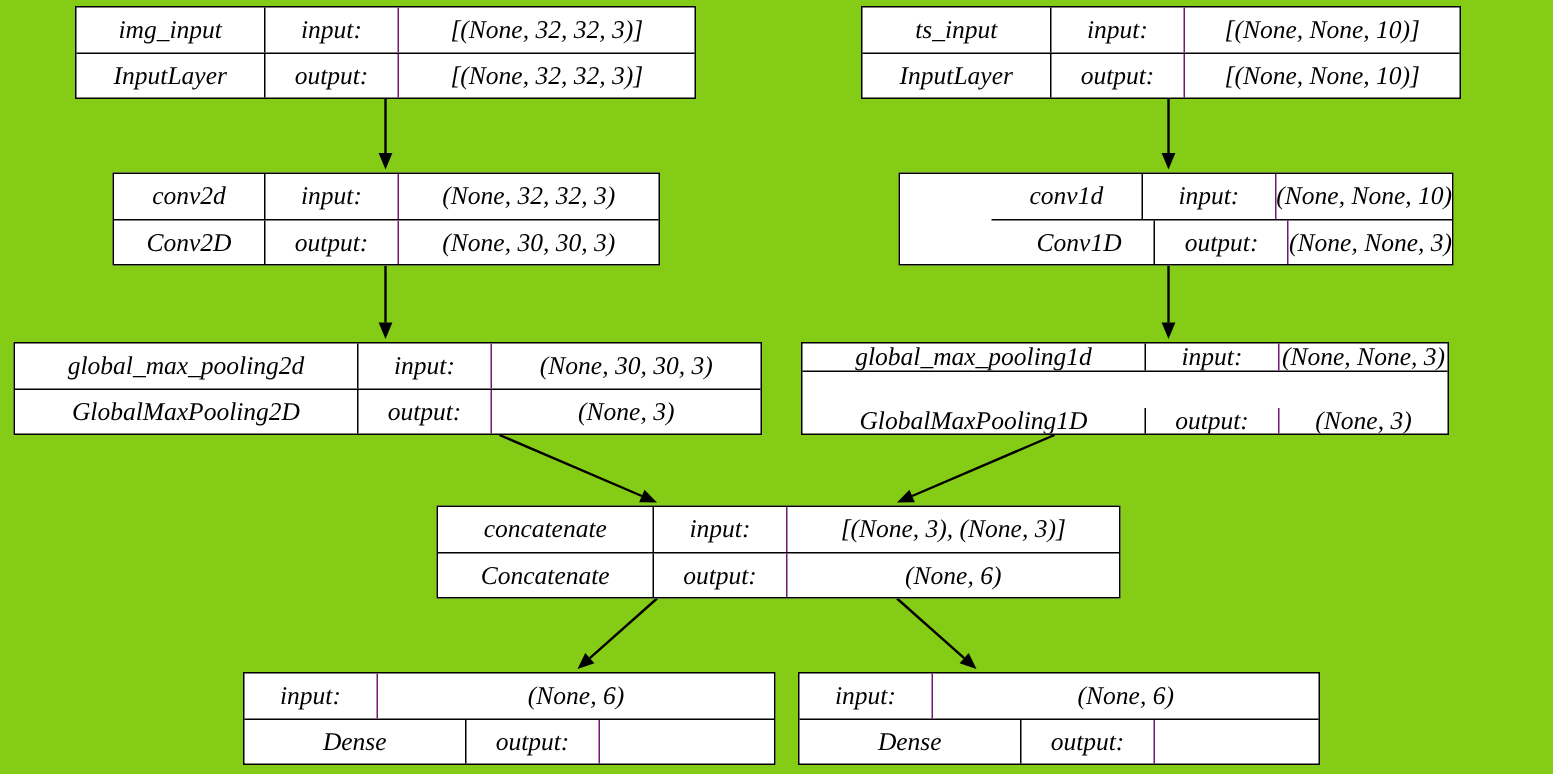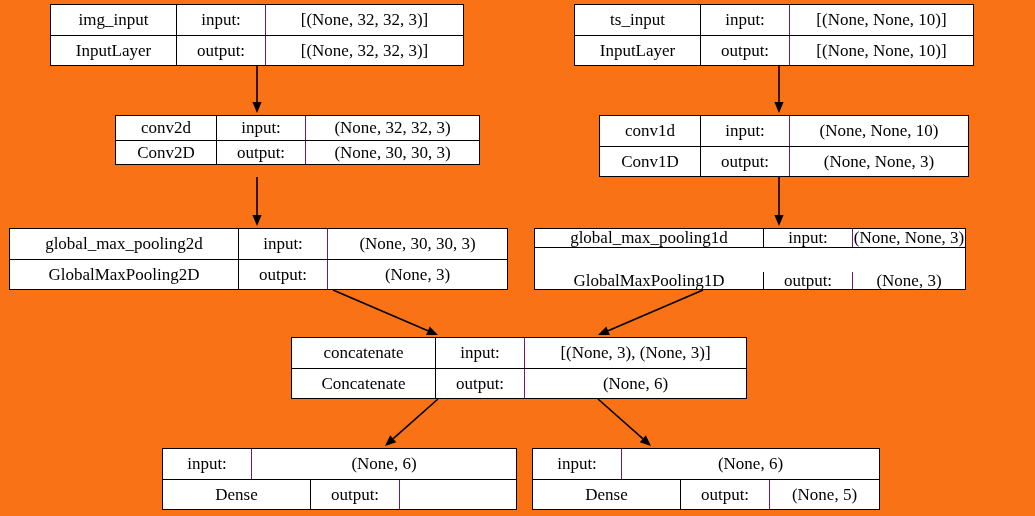--- a/index.html
+++ b/index.html
@@ -4,23 +4,24 @@
 <style>
   html, body {
     margin: 0;
     padding: 0;
     background: #ffffff;
   }
   #canvas {
     position: relative;
     width: 1035px;
     height: 516px;
-    background: #f97316;
+    background: #84cc16;
     overflow: hidden;
     font-family: "Liberation Serif", "DejaVu Serif", serif;
+    font-style: italic;
   }
   #edges {
     position: absolute;
     left: 0;
     top: 0;
     width: 1035px;
     height: 516px;
     pointer-events: none;
   }
   .node {
@@ -117,33 +118,33 @@
           <div class="cell c-name" style="width: 126px; flex: 0 0 126px;">ts_input</div>
           <div class="cell c-label" style="width: 89px; flex: 0 0 89px;">input:</div>
           <div class="cell c-shape">[(None, None, 10)]</div>
         </div>
         <div class="node-row bottom">
           <div class="cell c-name" style="width: 126px; flex: 0 0 126px;">InputLayer</div>
           <div class="cell c-label" style="width: 89px; flex: 0 0 89px;">output:</div>
           <div class="cell c-shape">[(None, None, 10)]</div>
         </div>
       </div>
-      <div class="node" style="left: 75px; top: 115px; width: 365px; height: 50px; margin-left: 40px;">
+      <div class="node" style="left: 75px; top: 115px; width: 365px; height: 62px;">
         <div class="node-row top">
           <div class="cell c-name" style="width: 101px; flex: 0 0 101px;">conv2d</div>
           <div class="cell c-label" style="width: 89px; flex: 0 0 89px;">input:</div>
           <div class="cell c-shape">(None, 32, 32, 3)</div>
         </div>
         <div class="node-row bottom">
           <div class="cell c-name" style="width: 101px; flex: 0 0 101px;">Conv2D</div>
           <div class="cell c-label" style="width: 89px; flex: 0 0 89px;">output:</div>
           <div class="cell c-shape">(None, 30, 30, 3)</div>
         </div>
       </div>
-      <div class="node" style="left: 599px; top: 115px; width: 370px; height: 62px;">
+      <div class="node" style="left: 599px; top: 115px; width: 370px; height: 62px; align-items: flex-end;">
         <div class="node-row top">
           <div class="cell c-name" style="width: 101px; flex: 0 0 101px;">conv1d</div>
           <div class="cell c-label" style="width: 89px; flex: 0 0 89px;">input:</div>
           <div class="cell c-shape">(None, None, 10)</div>
         </div>
         <div class="node-row bottom">
           <div class="cell c-name" style="width: 101px; flex: 0 0 101px;">Conv1D</div>
           <div class="cell c-label" style="width: 89px; flex: 0 0 89px;">output:</div>
           <div class="cell c-shape">(None, None, 3)</div>
         </div>
@@ -195,17 +196,16 @@
         </div>
       </div>
       <div class="node" style="left: 532px; top: 448px; width: 348px; height: 62px;">
         <div class="node-row top">
           <div class="cell c-label" style="width: 89px; flex: 0 0 89px;">input:</div>
           <div class="cell c-shape">(None, 6)</div>
         </div>
         <div class="node-row bottom">
           <div class="cell c-name" style="width: 148px; flex: 0 0 148px;">Dense</div>
           <div class="cell c-label" style="width: 89px; flex: 0 0 89px;">output:</div>
-          <div class="cell c-shape">(None, 5)</div>
         </div>
       </div>
     </div>
 </div>
 
 </body></html>

